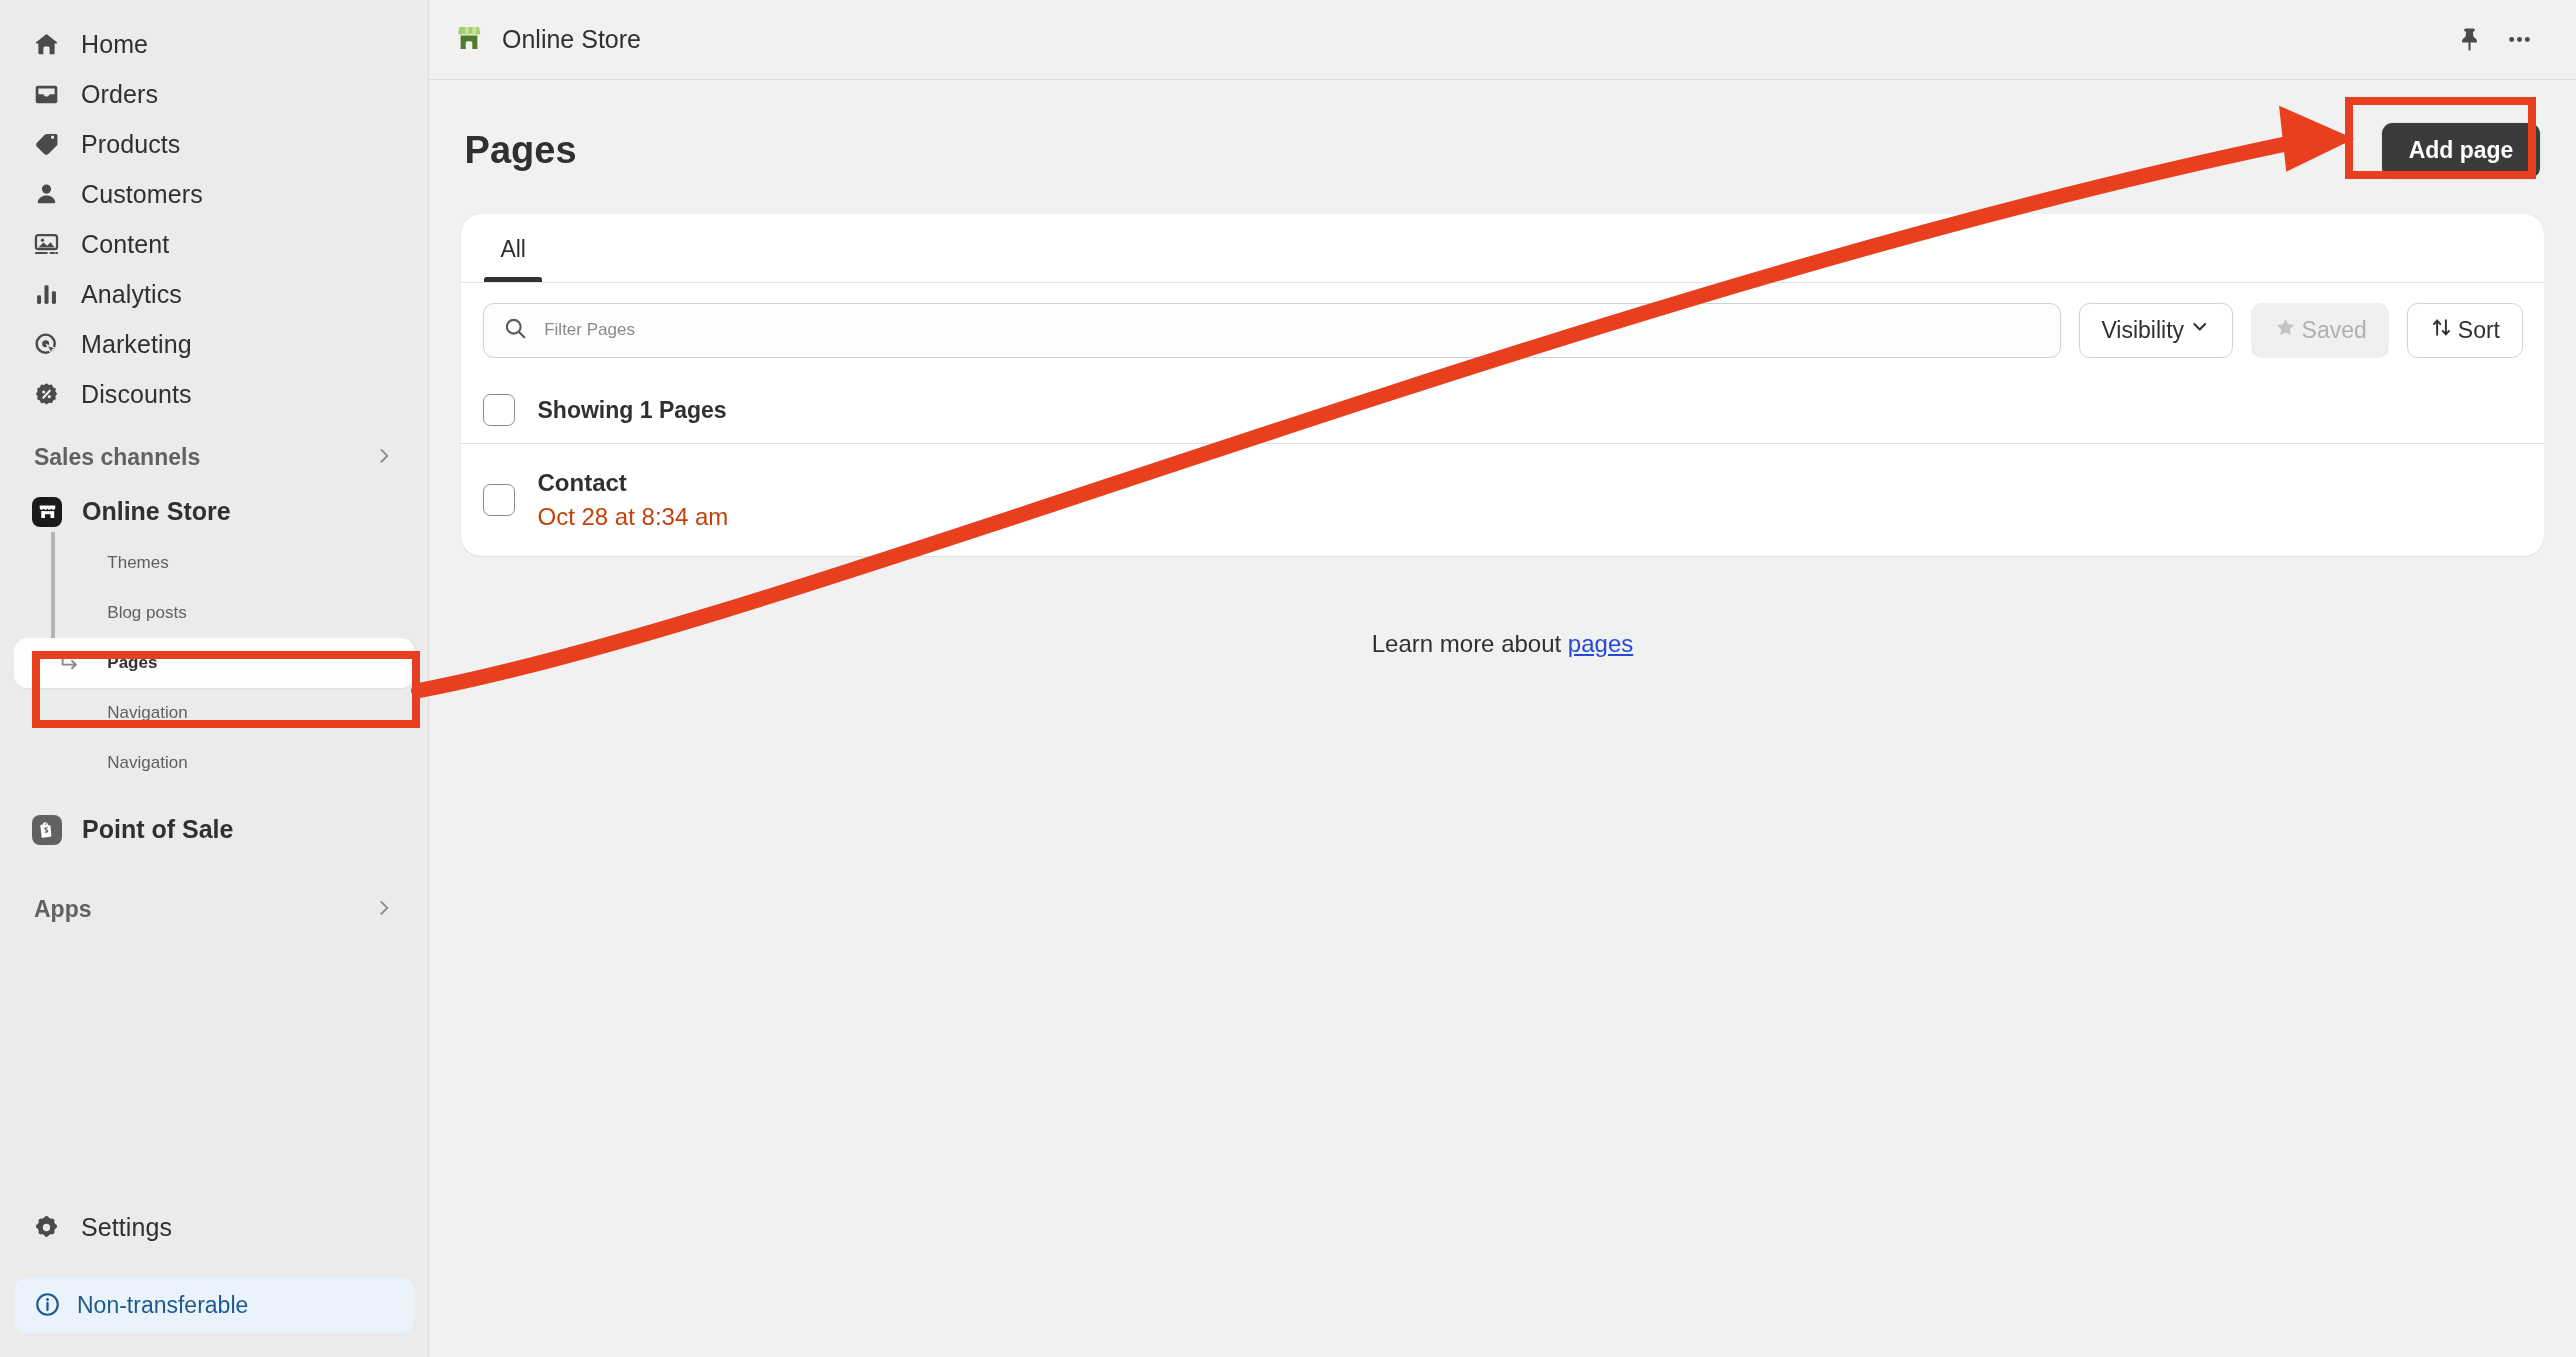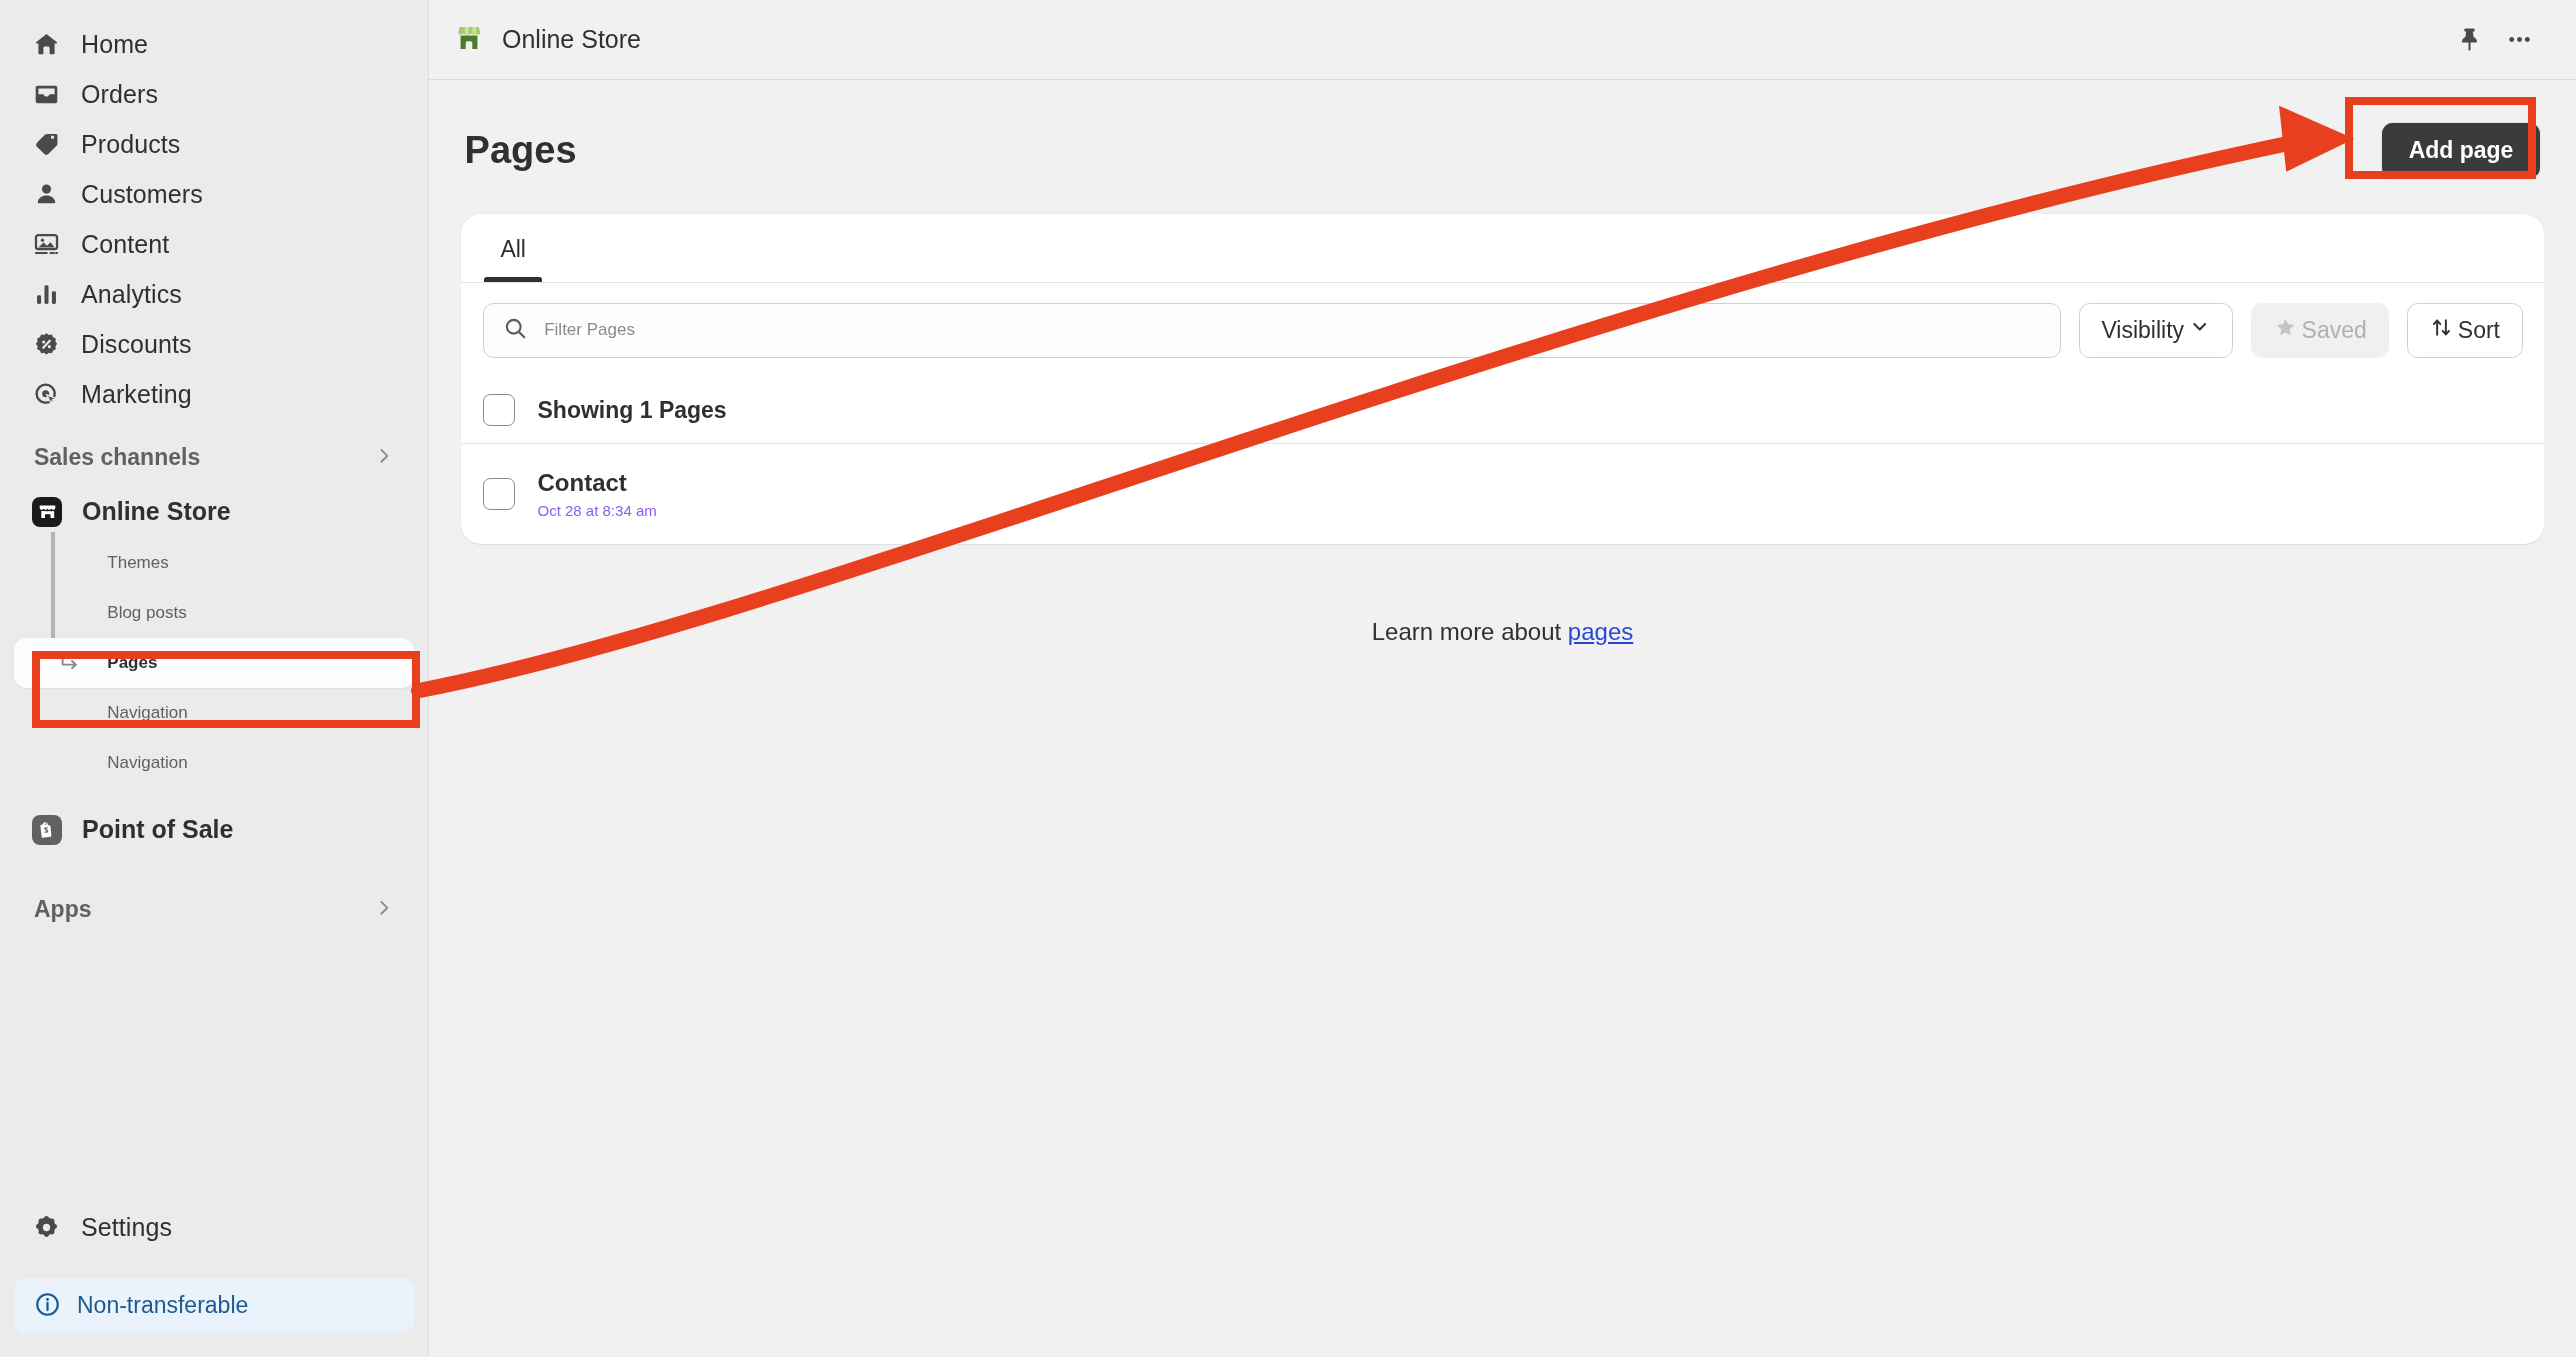--- a/index.html
+++ b/index.html
@@ -154,21 +154,21 @@
     padding: 0 21.5px; height: 66px;
   }
   .list-head .lbl { font-size: 23px; color: #303030; font-weight: bold; }
   .cbx {
     width: 32px; height: 32px; border: 1.8px solid #8a8a8a;
     border-radius: 7.2px; background: #fff; flex: 0 0 32px; cursor: pointer;
   }
   .row-divider { height: 0.9px; background: #e3e3e3; }
   .page-row { display:flex; align-items:center; gap: 23px; padding: 23px 21.5px; }
   .page-row .rtitle { font-size: 24px; font-weight: bold; color: #303030; line-height: 1.35; }
-  .page-row .rsub { font-size: 15px; color: #8b5cf6; line-height: 1.4; }
+  .page-row .rsub { font-size: 24px; color: #c2410c; line-height: 1.4; }
 
   .learn-more {
     text-align: center; font-size: 24px; color: #303030;
     margin-top: 74px;
   }
   .learn-more a { color: #2448d8; text-decoration: underline; }
 
   
   .overlay { position: absolute; inset: 0; pointer-events: none; z-index: 50; }
   .hl-box { position: absolute; border: 8px solid #e8401f; }
@@ -240,38 +240,38 @@
               <rect x="8.5" y="3.2" width="3" height="13.8" rx="1.1" fill="#4a4a4a"></rect>
               <rect x="14" y="7.5" width="3" height="9.5" rx="1.1" fill="#4a4a4a"></rect>
             </svg>
         </span>
         <span class="lbl">Analytics</span>
       </div>
 
       <div class="nav-item top-lvl">
         <span class="ico">
           <svg width="27" height="27" viewBox="0 0 20 20">
+            <circle cx="9.4" cy="9.4" r="6.7" fill="none" stroke="#4a4a4a" stroke-width="1.8"></circle>
+            <circle cx="9.4" cy="9.4" r="2.6" fill="#4a4a4a"></circle>
+            <path d="M10.2 10.2 17.4 13l-3 .9-.9 3z" fill="#4a4a4a" stroke="#ebebeb" stroke-width="1"></path>
+          </svg>
+        </span>
+        <span class="lbl">Marketing</span>
+      </div>
+
+      <div class="nav-item top-lvl">
+        <span class="ico">
+          <svg width="27" height="27" viewBox="0 0 20 20">
             <path fill="#4a4a4a" d="M10 1.6l1.8 1.3 2.2-.3.9 2 2 .9-.3 2.2 1.3 1.8-1.3 1.8.3 2.2-2 .9-.9 2-2.2-.3L10 17.4l-1.8-1.3-2.2.3-.9-2-2-.9.3-2.2L2.1 9.5l1.3-1.8-.3-2.2 2-.9.9-2 2.2.3z"></path>
             <path d="M7.6 12.4 12.4 7.2" stroke="#ebebeb" stroke-width="1.6" stroke-linecap="round"></path>
             <circle cx="7.9" cy="8.1" r="1.15" fill="#ebebeb"></circle>
             <circle cx="12.1" cy="11.6" r="1.15" fill="#ebebeb"></circle>
           </svg>
         </span>
         <span class="lbl">Discounts</span>
-      </div>
-
-      <div class="nav-item top-lvl">
-        <span class="ico">
-          <svg width="27" height="27" viewBox="0 0 20 20">
-            <circle cx="9.4" cy="9.4" r="6.7" fill="none" stroke="#4a4a4a" stroke-width="1.8"></circle>
-            <circle cx="9.4" cy="9.4" r="2.6" fill="#4a4a4a"></circle>
-            <path d="M10.2 10.2 17.4 13l-3 .9-.9 3z" fill="#4a4a4a" stroke="#ebebeb" stroke-width="1"></path>
-          </svg>
-        </span>
-        <span class="lbl">Marketing</span>
       </div>
     </div>
 
     <div class="sec-head">
       <span class="t">Sales channels</span>
       <span class="chev">
         <svg width="19.7" height="19.7" viewBox="0 0 20 20">
             <path d="M7.5 4l6 6-6 6" fill="none" stroke="#8a8a8a" stroke-width="1.9" stroke-linecap="round" stroke-linejoin="round"></path>
           </svg>
       </span>

